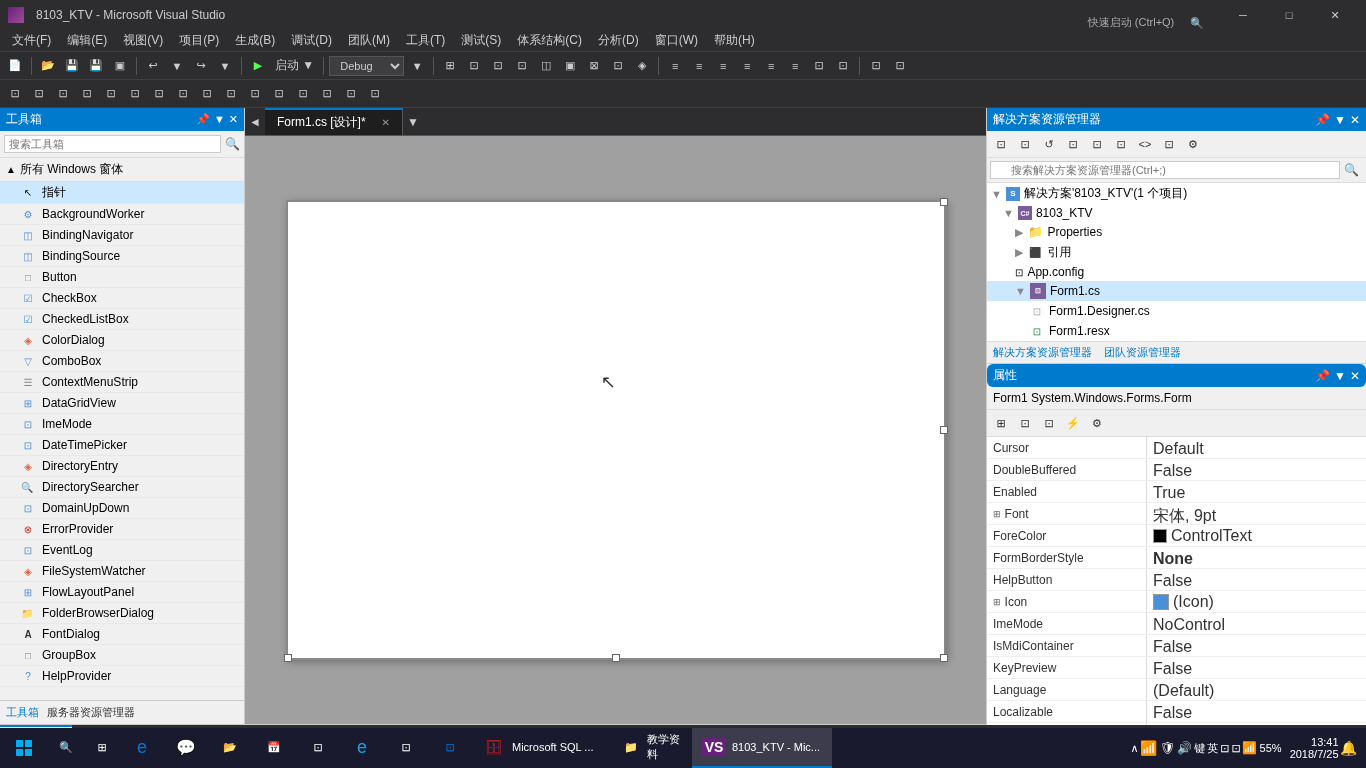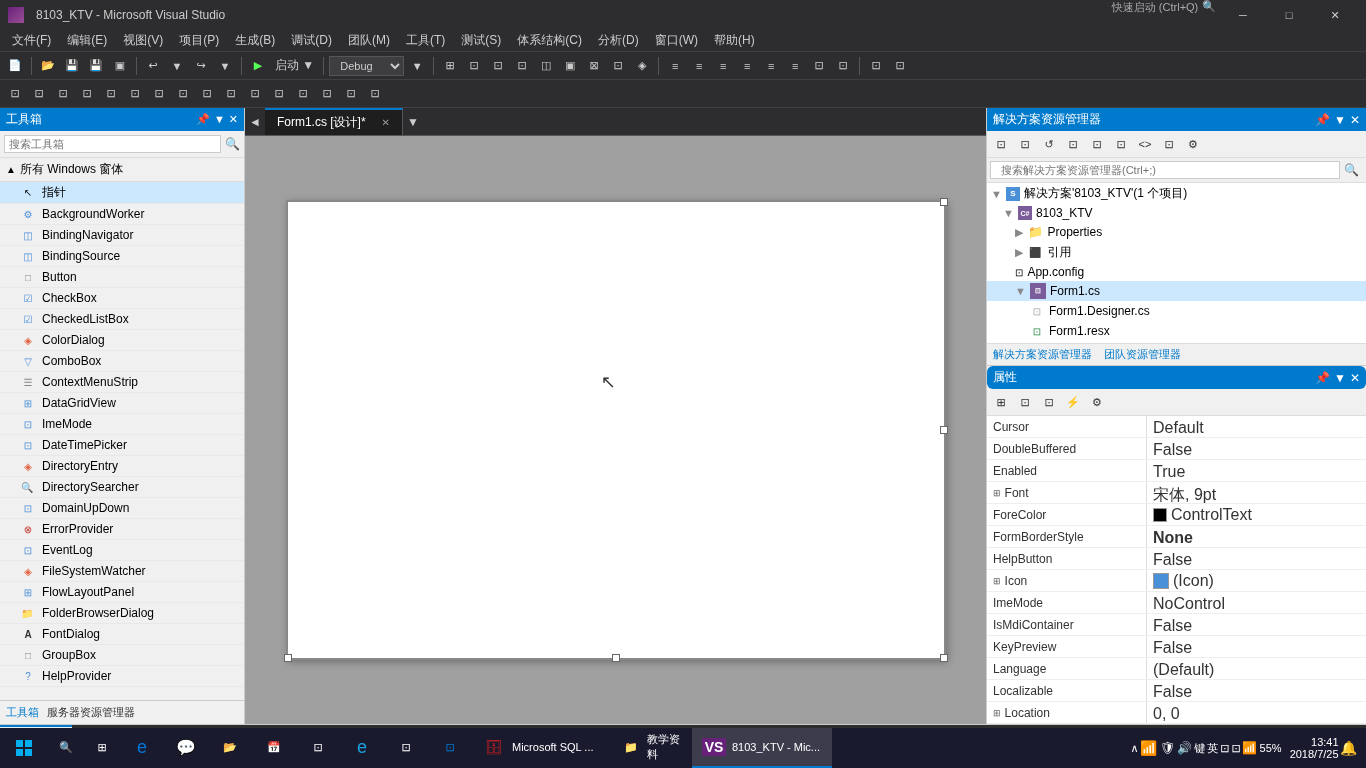--- a/index.html
+++ b/index.html
@@ -2,21 +2,21 @@
 <html><head>
   <meta charset="utf-8">
   <style>
     * { margin: 0; padding: 0; box-sizing: border-box; }
     body { font-family: 'Microsoft YaHei', SimSun, sans-serif; font-size: 12px; background: #f0f0f0; overflow: hidden; width: 1366px; height: 768px; }
     
     
     #title-bar { background: #2d2d30; color: #fff; height: 30px; display: flex; align-items: center; padding: 0 8px; justify-content: space-between; }
     #title-bar .title-left { display: flex; align-items: center; gap: 8px; }
     #title-bar .title-text { color: #ccc; font-size: 12px; }
-    #title-bar .title-right { display: flex; align-items: flex-start; gap: 4px; }
+    #title-bar .title-right { display: flex; align-items: flex-end; gap: 16px; }
     #title-bar .title-right span { color: #ccc; font-size: 11px; cursor: pointer; }
     #title-bar .window-controls { display: flex; gap: 0; }
     #title-bar .win-btn { width: 46px; height: 30px; display: flex; align-items: center; justify-content: center; color: #ccc; font-size: 11px; cursor: pointer; }
 
     
     #menu-bar { background: #2d2d30; color: #ccc; height: 22px; display: flex; align-items: center; padding: 0 4px; border-bottom: 1px solid #3f3f46; }
     #menu-bar .menu-item { padding: 2px 8px; font-size: 12px; cursor: pointer; height: 22px; display: flex; align-items: center; }
 
     
     #toolbar { background: #2d2d30; height: 28px; display: flex; align-items: center; padding: 0 4px; border-bottom: 1px solid #3f3f46; gap: 2px; }
@@ -384,21 +384,21 @@
         <div class="se-btn">⊡</div>
         <div class="se-btn">↺</div>
         <div class="se-btn">⊡</div>
         <div class="se-btn">⊡</div>
         <div class="se-btn">⊡</div>
         <div class="se-btn">&lt;&gt;</div>
         <div class="se-btn">⊡</div>
         <div class="se-btn">⚙</div>
       </div>
       <div id="se-search">
-        <input type="text" style="flex: 1 1 0%; font-size: 11px; padding: 2px 10px; border: 1px solid rgb(204, 204, 204);" placeholder="搜索解决方案资源管理器(Ctrl+;)">
+        <input type="text" style="flex: 1 1 0%; font-size: 11px; padding: 2px 20px; border: 1px solid rgb(204, 204, 204);" placeholder="搜索解决方案资源管理器(Ctrl+;)">
         <span style="padding:0 4px;font-size:12px;cursor:pointer;">🔍</span>
       </div>
       <div id="se-content">
 
         <div class="se-item" style="padding-left:4px;">
           <span style="font-size:11px;color:#888;">▼</span>
           <span class="icon-grid se-icon">S</span>
           <span>解决方案'8103_KTV'(1 个项目)</span>
         </div>
 
@@ -449,20 +449,21 @@
 
     <div id="properties-panel">
       <div id="prop-header">
         <span>属性</span>
         <div style="display:flex;gap:4px;">
           <span style="color:#fff;cursor:pointer;">📌</span>
           <span style="color:#fff;cursor:pointer;">▼</span>
           <span style="color:#fff;cursor:pointer;">✕</span>
         </div>
       </div>
+      <div id="prop-title">Form1  System.Windows.Forms.Form</div>
       <div id="prop-toolbar">
         <div class="prop-btn" title="按分类">⊞</div>
         <div class="prop-btn" title="按字母">⊡</div>
         <div class="prop-btn" title="属性">⊡</div>
         <div class="prop-btn" title="事件">⚡</div>
         <div class="prop-btn" title="搜索">⚙</div>
       </div>
       <div id="prop-content">
         <div class="prop-row">
           <div class="prop-name">

